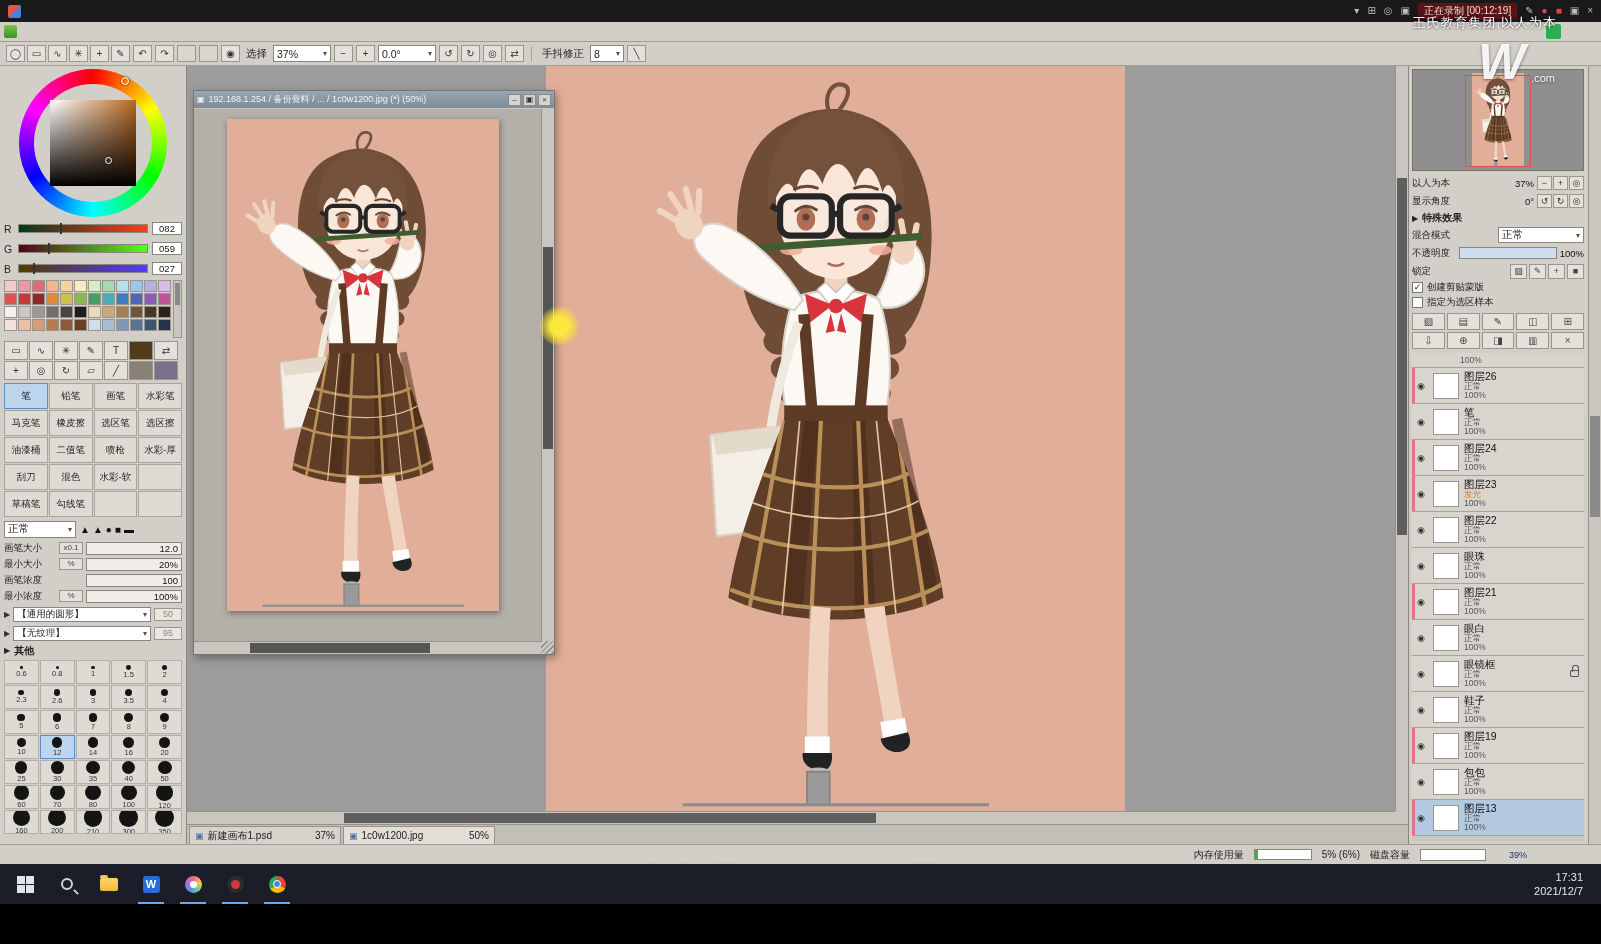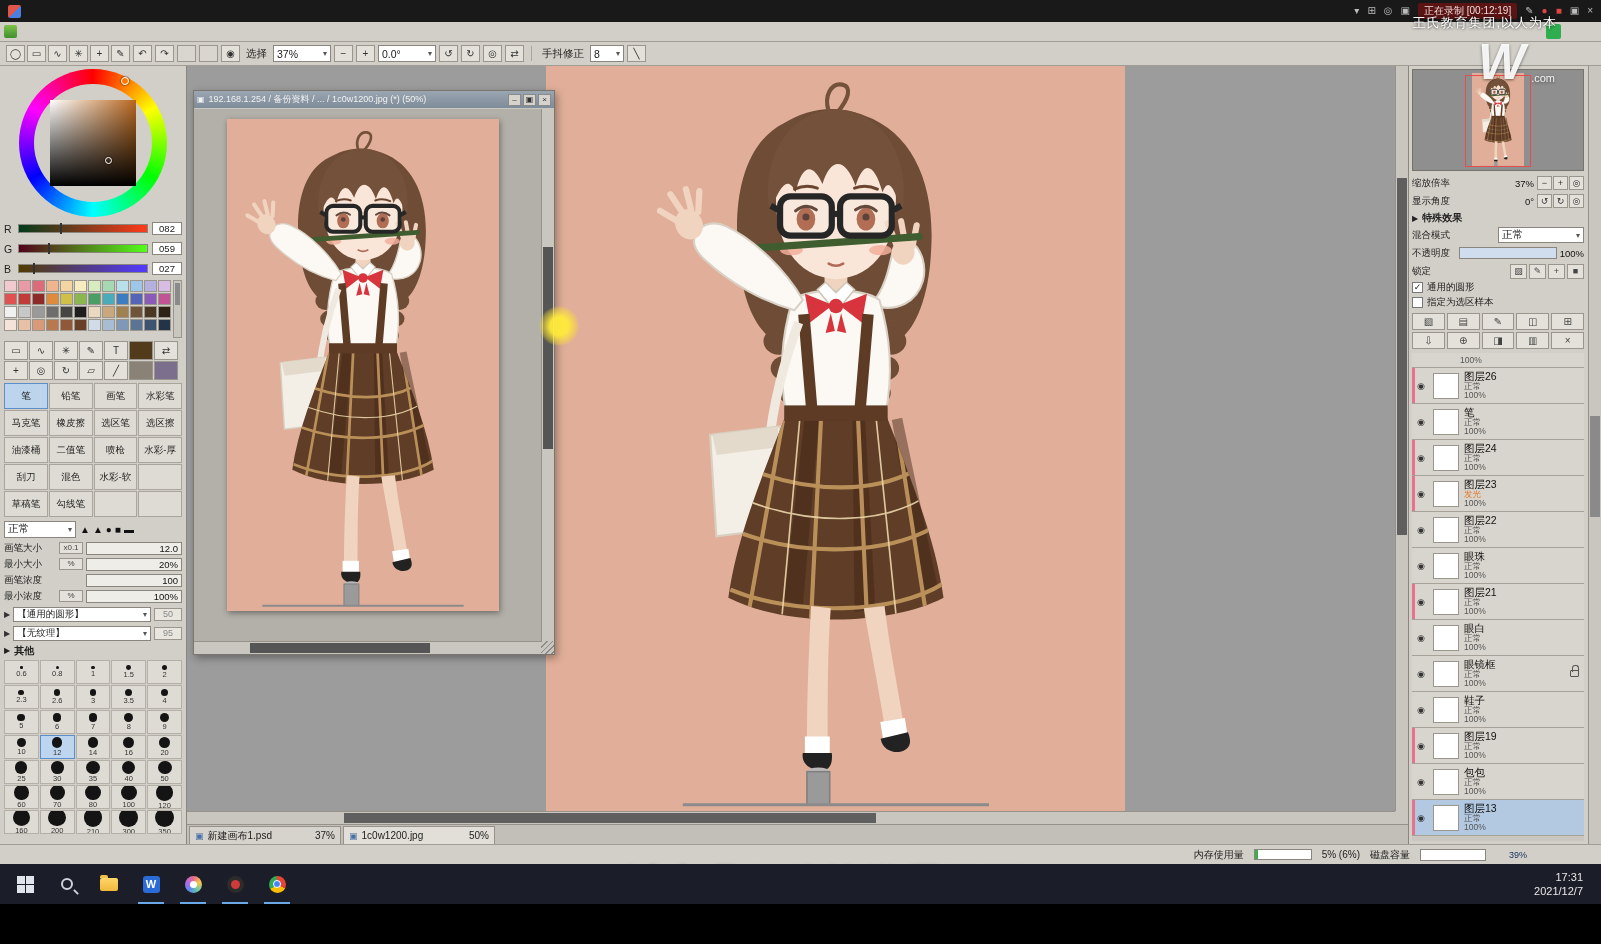--- a/index.html
+++ b/index.html
@@ -857,21 +857,21 @@
 
 <aside class="rightpanel">
   <div class="rp-content">
     <div class="nav-box">
       <svg class="girl" viewBox="0 0 400 720" preserveAspectRatio="xMidYMid meet">
           <use href="#girl-art" xlink:href="#girl-art"></use>
         </svg>
       <span class="nav-vp"></span>
     </div>
     <div class="rp-row">
-      <span class="rp-label">缩放倍率</span>
+      <span class="rp-label">以人为本</span>
       <span class="rp-val">37%</span>
       <span class="rp-btns">
         <button>−</button>
         <button>+</button>
         <button>◎</button>
       </span>
     </div>
     <div class="rp-row">
       <span class="rp-label">显示角度</span>
       <span class="rp-val">0°</span>
@@ -902,21 +902,21 @@
       <div class="lock-btns">
 
       <button>▨</button>
           <button>✎</button>
           <button>+</button>
           <button>■</button>
         </div>
     </div>
     <div class="chk-row">
       <span class="chk">✓</span>
-      <span>通用的圆形</span>
+      <span>创建剪贴蒙版</span>
     </div>
     <div class="chk-row">
       <span class="chk"></span>
       <span>指定为选区样本</span>
     </div>
     <div class="layer-tools">
 
     <button>▧</button>
         <button>▤</button>
         <button>✎</button>

